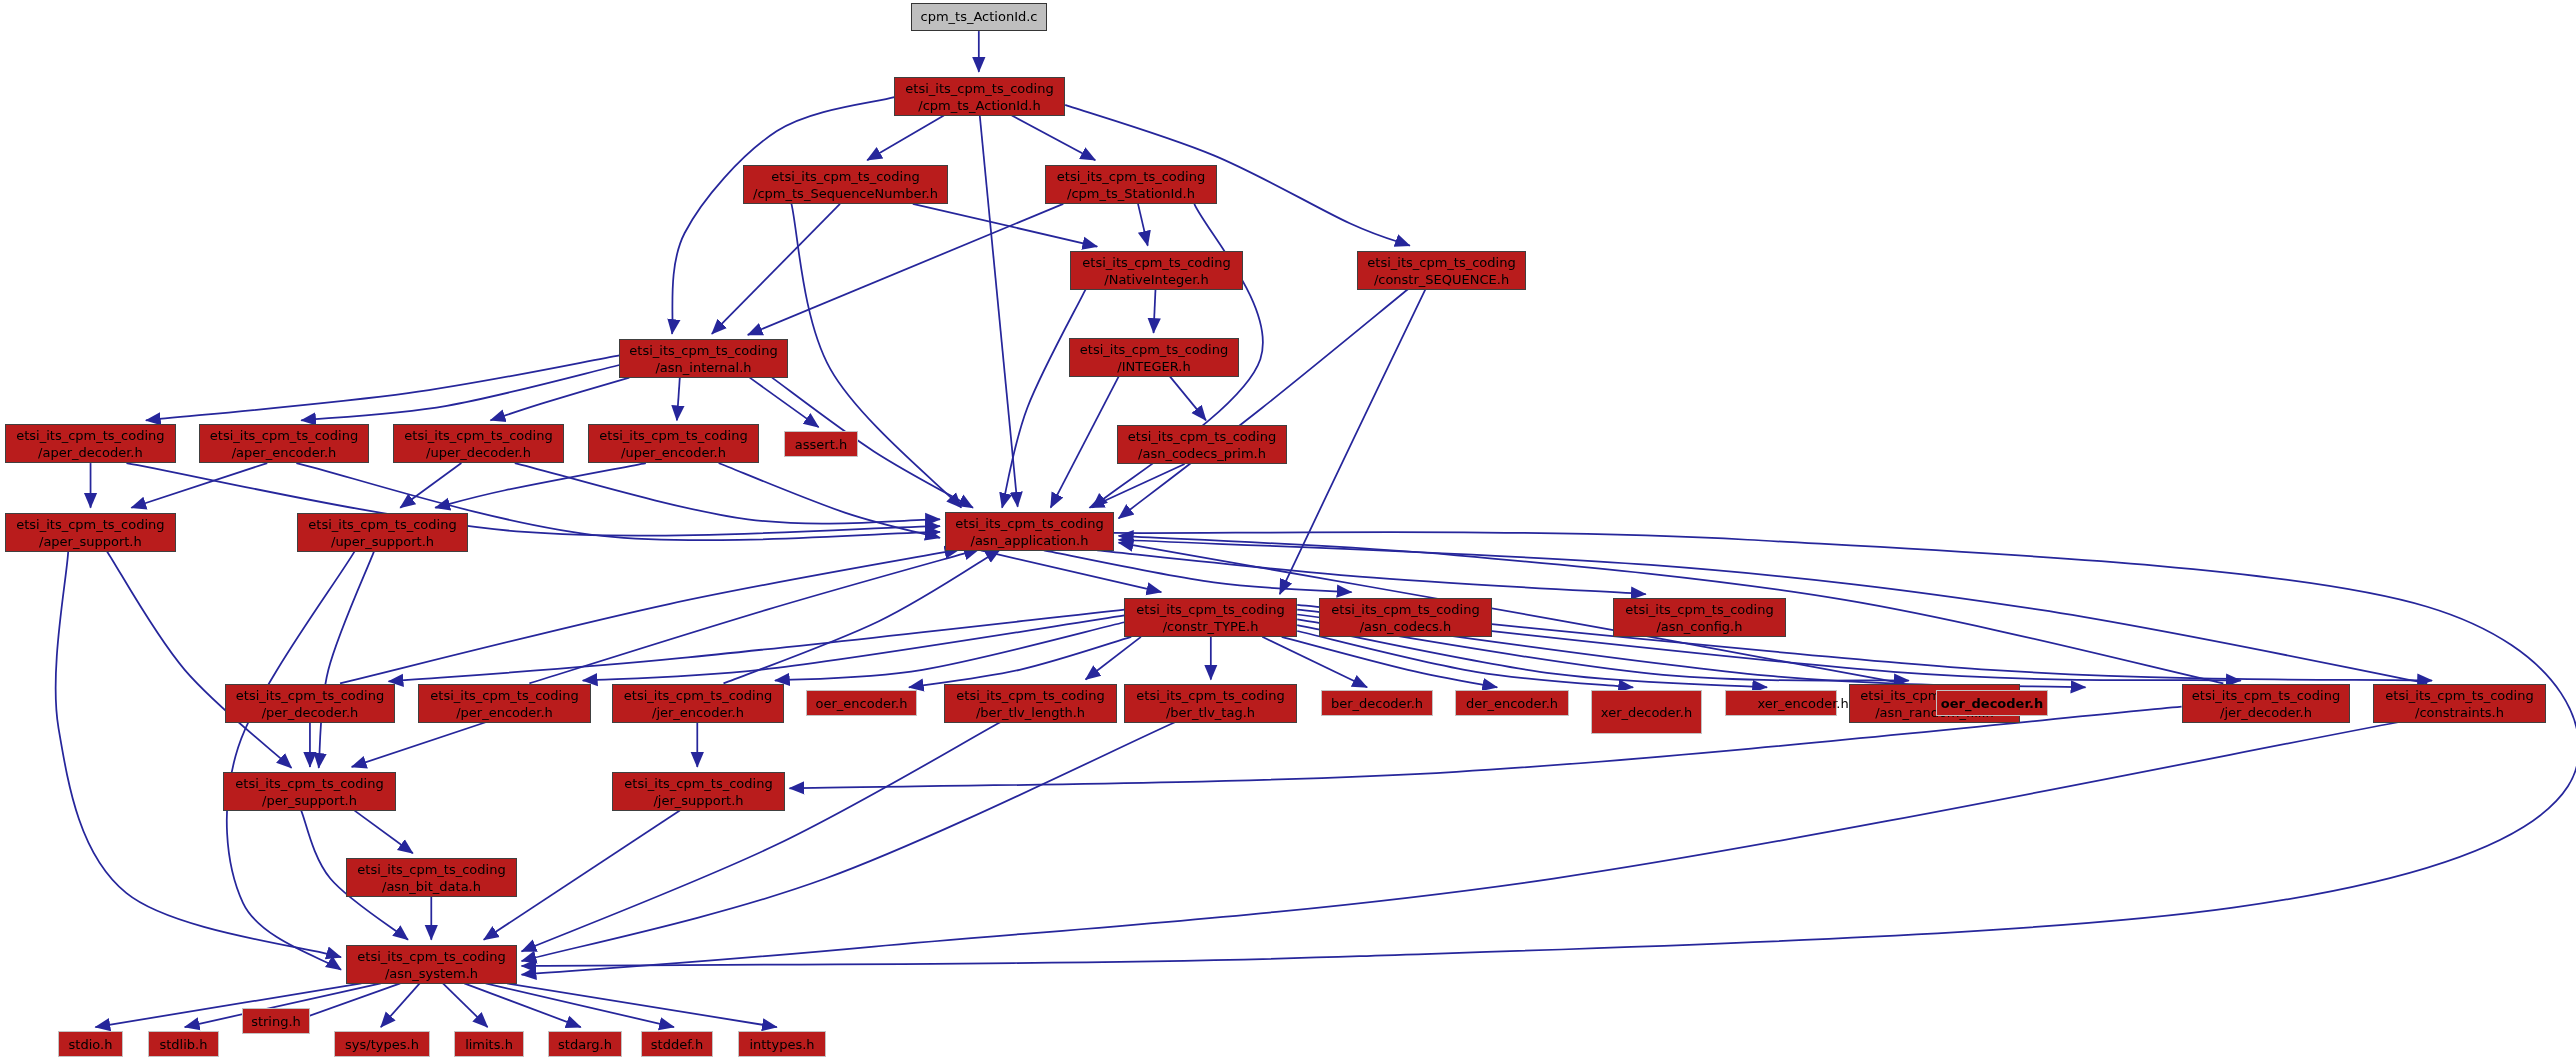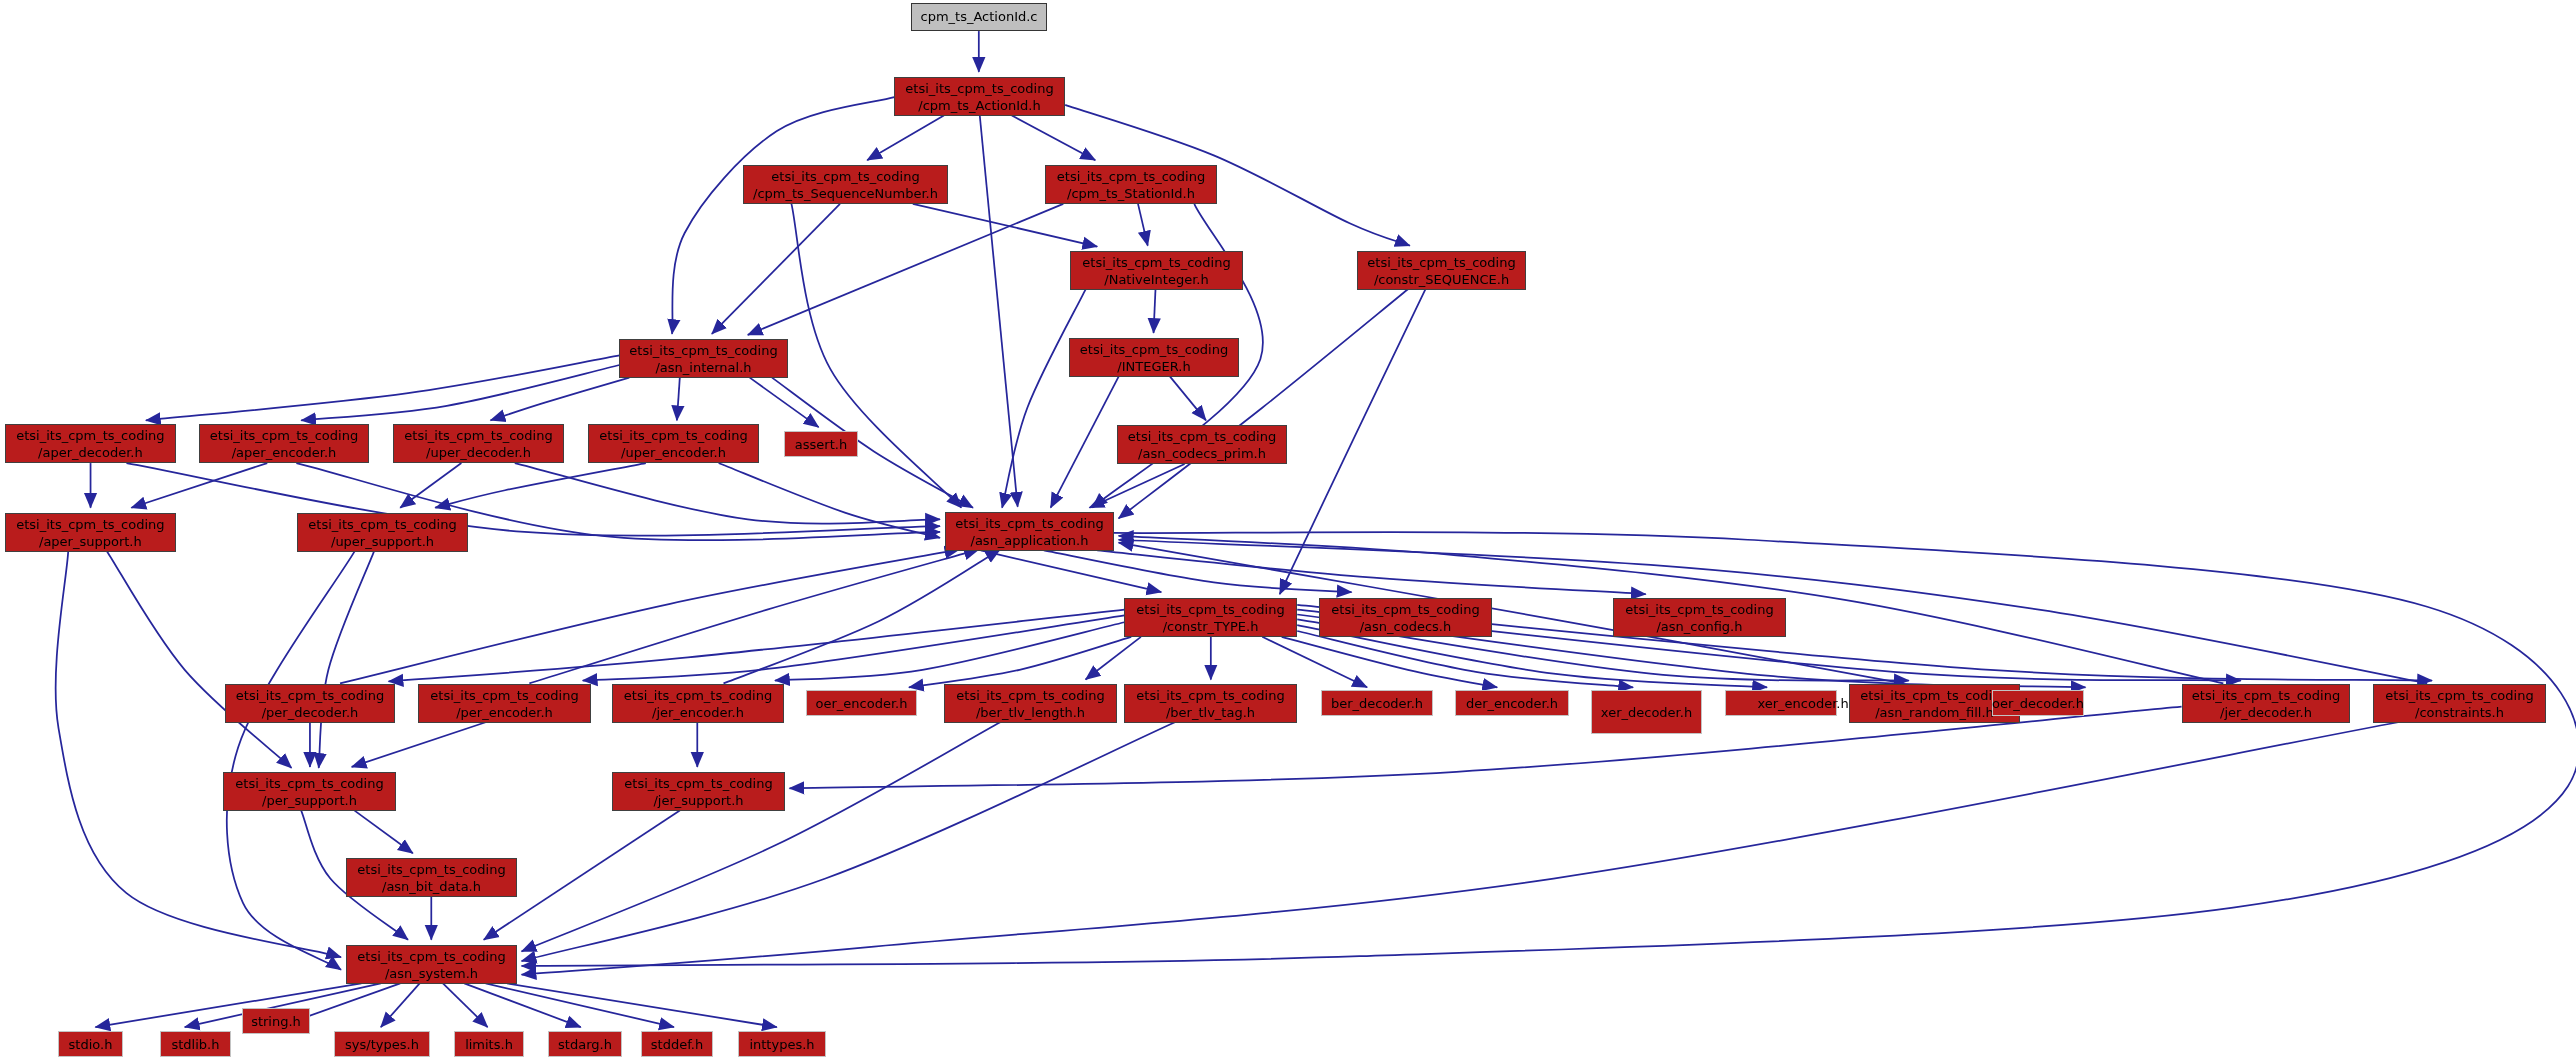--- a/index.html
+++ b/index.html
@@ -216,21 +216,21 @@
     <div class="node external" style="left: 1591px; top: 690px; width: 111px; height: 44px;">
       <div class="lbl">xer_decoder.h</div>
     </div>
     <div class="node external" style="left: 1725px; top: 690px; width: 112px; height: 26px; padding-left: 48px;">
       <div class="lbl">xer_encoder.h</div>
     </div>
     <div class="node internal" style="left: 1849px; top: 684px; width: 171px; height: 39px;">
       <div class="lbl">etsi_its_cpm_ts_coding</div>
       <div class="lbl">/asn_random_fill.h</div>
     </div>
-    <div class="node external" style="left: 1992px; top: 690px; width: 92px; height: 26px;">
+    <div class="node external" style="left: 1936px; top: 690px; width: 112px; height: 26px; font-weight: bold;">
       <div class="lbl">oer_decoder.h</div>
     </div>
     <div class="node internal" style="left: 2182px; top: 684px; width: 168px; height: 39px;">
       <div class="lbl">etsi_its_cpm_ts_coding</div>
       <div class="lbl">/jer_decoder.h</div>
     </div>
     <div class="node internal" style="left: 2373px; top: 684px; width: 173px; height: 39px;">
       <div class="lbl">etsi_its_cpm_ts_coding</div>
       <div class="lbl">/constraints.h</div>
     </div>
@@ -246,21 +246,21 @@
       <div class="lbl">etsi_its_cpm_ts_coding</div>
       <div class="lbl">/asn_bit_data.h</div>
     </div>
     <div class="node internal" style="left: 346px; top: 945px; width: 171px; height: 39px;">
       <div class="lbl">etsi_its_cpm_ts_coding</div>
       <div class="lbl">/asn_system.h</div>
     </div>
     <div class="node external" style="left: 58px; top: 1031px; width: 65px; height: 26px;">
       <div class="lbl">stdio.h</div>
     </div>
-    <div class="node external" style="left: 160px; top: 1031px; width: 71px; height: 26px;">
+    <div class="node external" style="left: 148px; top: 1031px; width: 71px; height: 26px;">
       <div class="lbl">stdlib.h</div>
     </div>
     <div class="node external" style="left: 242px; top: 1008px; width: 68px; height: 26px;">
       <div class="lbl">string.h</div>
     </div>
     <div class="node external" style="left: 334px; top: 1031px; width: 96px; height: 26px;">
       <div class="lbl">sys/types.h</div>
     </div>
     <div class="node external" style="left: 454px; top: 1031px; width: 70px; height: 26px;">
       <div class="lbl">limits.h</div>

